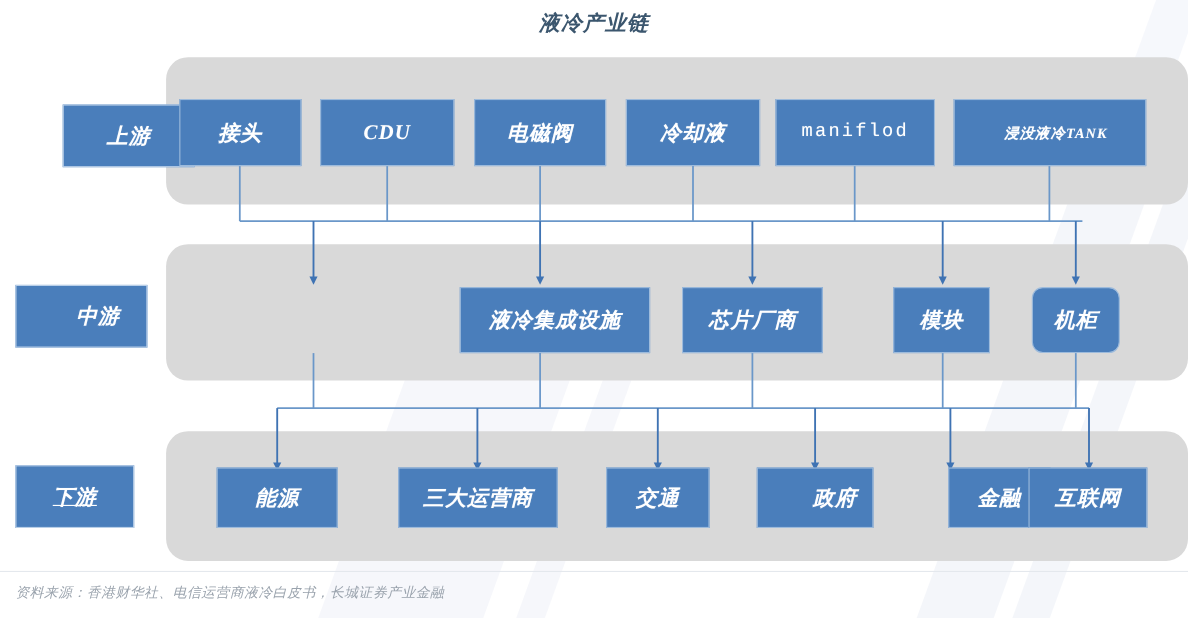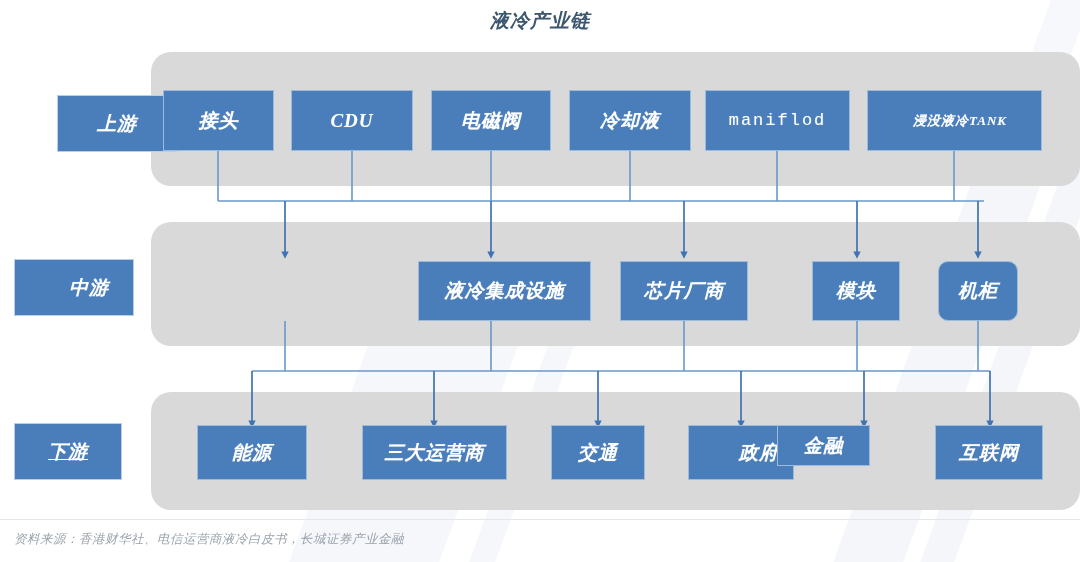--- a/index.html
+++ b/index.html
@@ -135,19 +135,19 @@
 
   <div class="node" style="left:404px;top:261px;width:173px;height:60px;margin-left:14px;">液冷集成设施</div>
   <div class="node" style="left:620px;top:261px;width:128px;height:60px;">芯片厂商</div>
   <div class="node" style="left:812px;top:261px;width:88px;height:60px;">模块</div>
   <div class="node" style="left:938px;top:261px;width:80px;height:60px;border-radius:10px;">机柜</div>
 
   <div class="node" style="left:197px;top:425px;width:110px;height:55px;">能源</div>
   <div class="node" style="left:362px;top:425px;width:145px;height:55px;">三大运营商</div>
   <div class="node" style="left:551px;top:425px;width:94px;height:55px;">交通</div>
   <div class="node" style="left:688px;top:425px;width:106px;height:55px;padding-left:36px;">政府</div>
-  <div class="node" style="left:777px;top:425px;width:93px;height:41px;">金融</div>
+  <div class="node" style="left:862px;top:425px;width:93px;height:55px;">金融</div>
   <div class="node" style="left:935px;top:425px;width:108px;height:55px;">互联网</div>
 
   <div class="rule"></div>
   <div class="source">资料来源：香港财华社、电信运营商液冷白皮书，长城证券产业金融</div>
 
 </div>
 
 </body></html>

